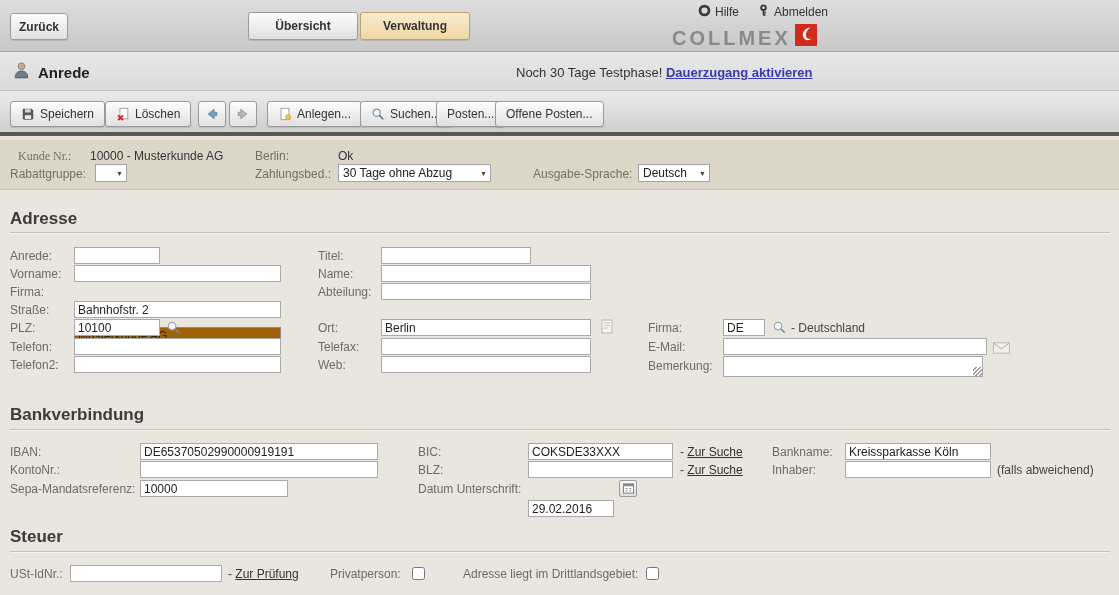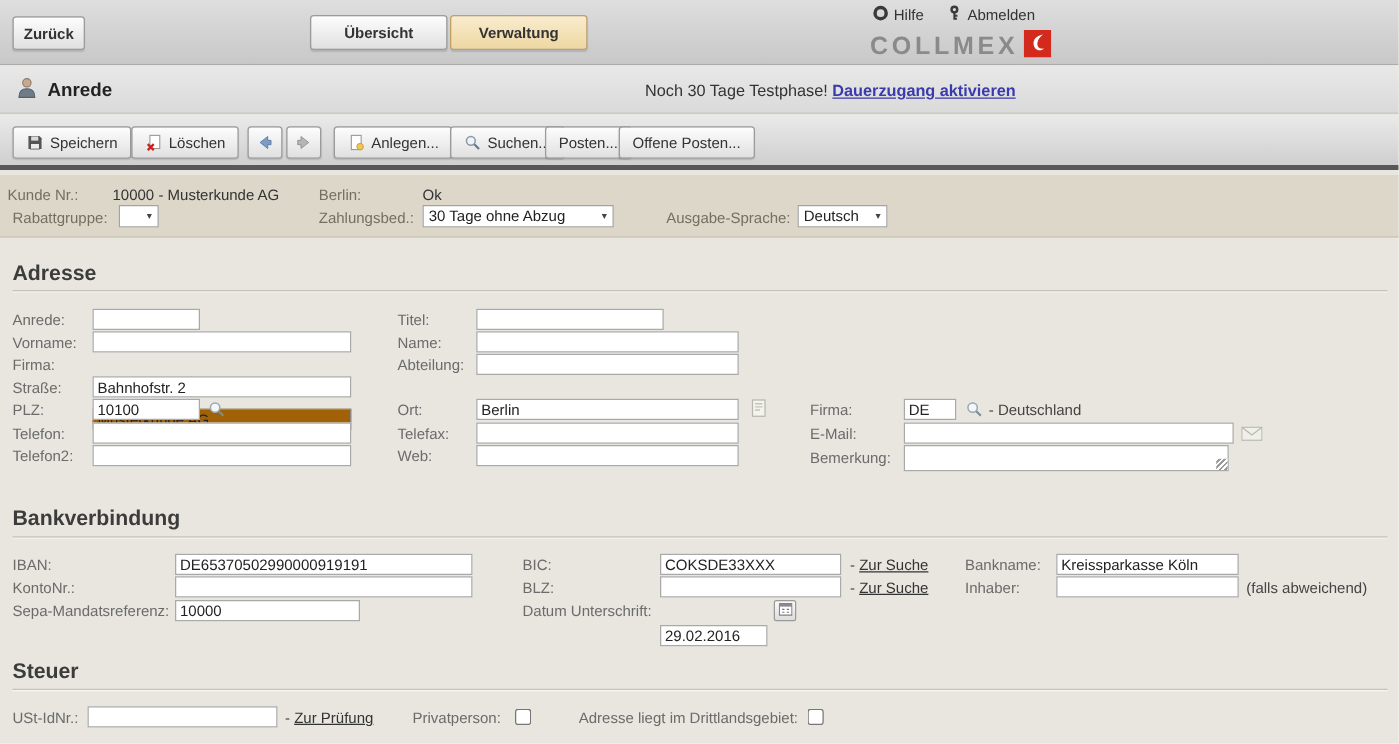--- a/index.html
+++ b/index.html
@@ -10,21 +10,21 @@
   .topbar { position:absolute; left:0; top:0; width:1119px; height:52px;
             background:linear-gradient(#dedede,#c8c8c8); border-bottom:1px solid #ababab; }
   .btn { display:flex; align-items:center; justify-content:center; gap:5px;
          border:1px solid #9b9b9b; border-radius:3px; background:linear-gradient(#fdfdfd,#e0e0e0);
          color:#333; font-size:12px; cursor:pointer; box-shadow:0 1px 1px rgba(0,0,0,.12); }
   .back-btn { position:absolute; left:10px; top:13px; width:58px; height:27px; font-weight:bold; }
   .tab { position:absolute; top:12px; width:110px; height:28px; font-weight:bold; }
   .tab.active { background:linear-gradient(#f9ecce,#eed7a2); border-color:#bfa169; }
   .tr-link { position:absolute; display:flex; align-items:center; gap:4px; font-size:12px; color:#333;
              cursor:pointer; top:4px;justify-content:center; }
-  .logo { position:absolute; left:696px; top:24px; display:flex; align-items:center; gap:4px; cursor:default; }
+  .logo { position:absolute; left:672px; top:24px; display:flex; align-items:flex-end; gap:4px; cursor:default; }
   .logo-text { font-size:20px; font-weight:bold; letter-spacing:3px; color:#8a8a8a; }
 
   
   .titlebar { position:absolute; left:0; top:53px; width:1119px; height:38px;
               background:linear-gradient(#e8e8e8,#dadada); border-bottom:1px solid #c2c2c2; }
   .page-title { position:absolute; left:38px; top:11px; font-size:15px; font-weight:bold; color:#222; }
   .person-ico { position:absolute; left:13px; top:8px; }
   .trial { position:absolute; left:516px; top:12px; font-size:13px; color:#333; }
   .trial a { color:#3a3aad; font-weight:bold; text-decoration:underline; cursor:pointer; }
 
@@ -169,21 +169,21 @@
     </button>
     <button class="btn tbtn" style="left:436px;">
       <span>Posten...</span>
     </button>
     <button class="btn tbtn" style="left:495px;">
       <span>Offene Posten...</span>
     </button>
   </div>
 
   <div class="infobar">
-    <span class="ilbl" style="left:6px; top:9px;">Kunde Nr.:</span>
+    <span class="ilbl" style="left:18px; top:9px;font-family:Liberation Serif, serif;">Kunde Nr.:</span>
     <span class="ival" style="left:90px; top:9px;">10000 - Musterkunde AG</span>
     <span class="ilbl" style="left:10px; top:27px;">Rabattgruppe:</span>
     <span class="sel" style="left:95px; top:24px; width:32px;">
       <span></span>
         <span class="arr">▼</span>
     </span>
     <span class="ilbl" style="left:255px; top:9px;">Berlin:</span>
     <span class="ival" style="left:338px; top:9px;">Ok</span>
     <span class="ilbl" style="left:255px; top:27px;">Zahlungsbed.:</span>
     <span class="sel" style="left:338px; top:24px; width:153px;">

